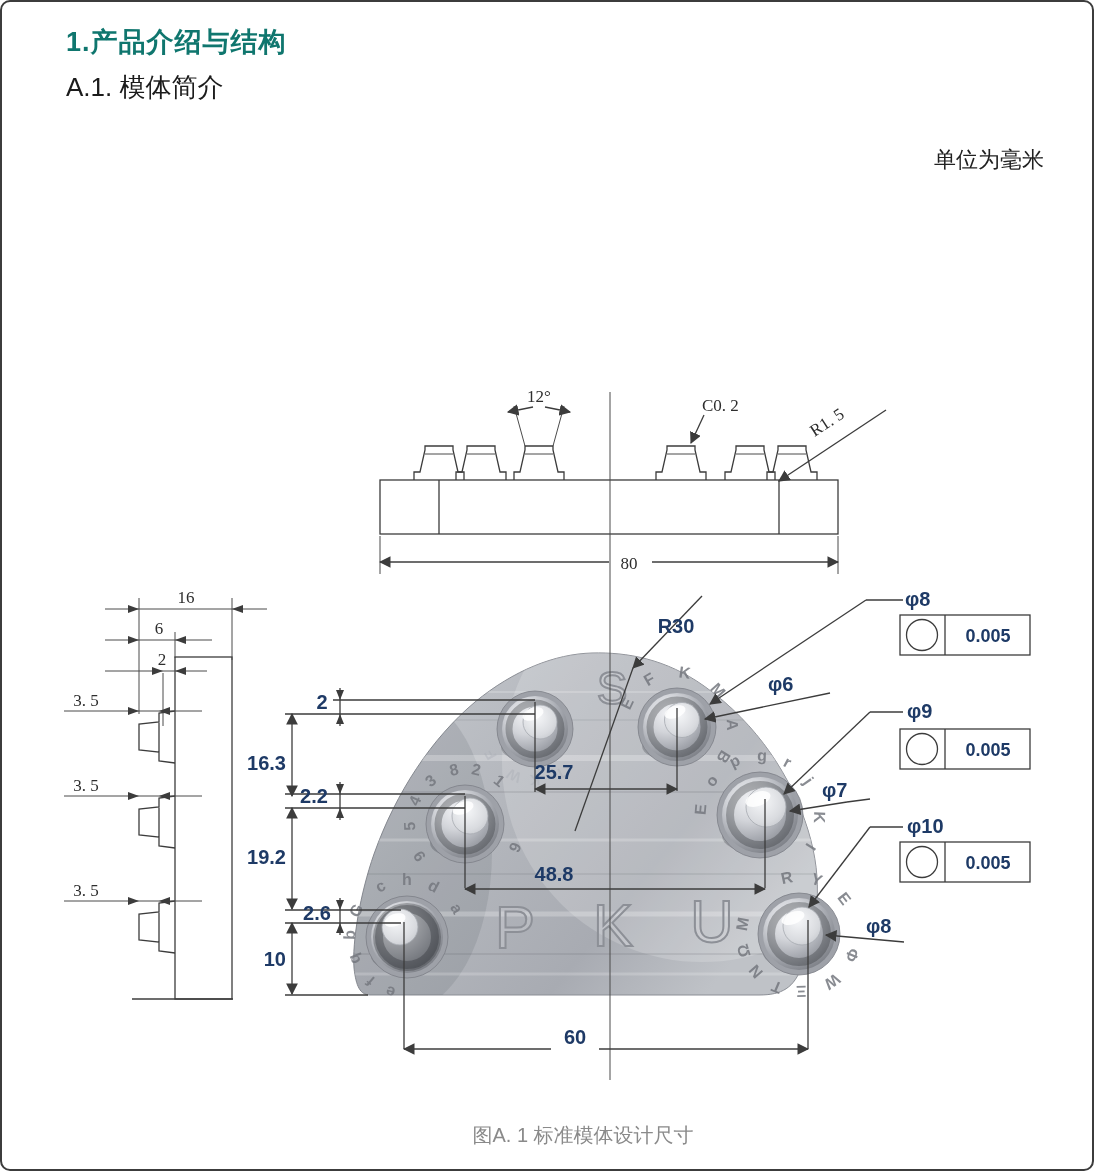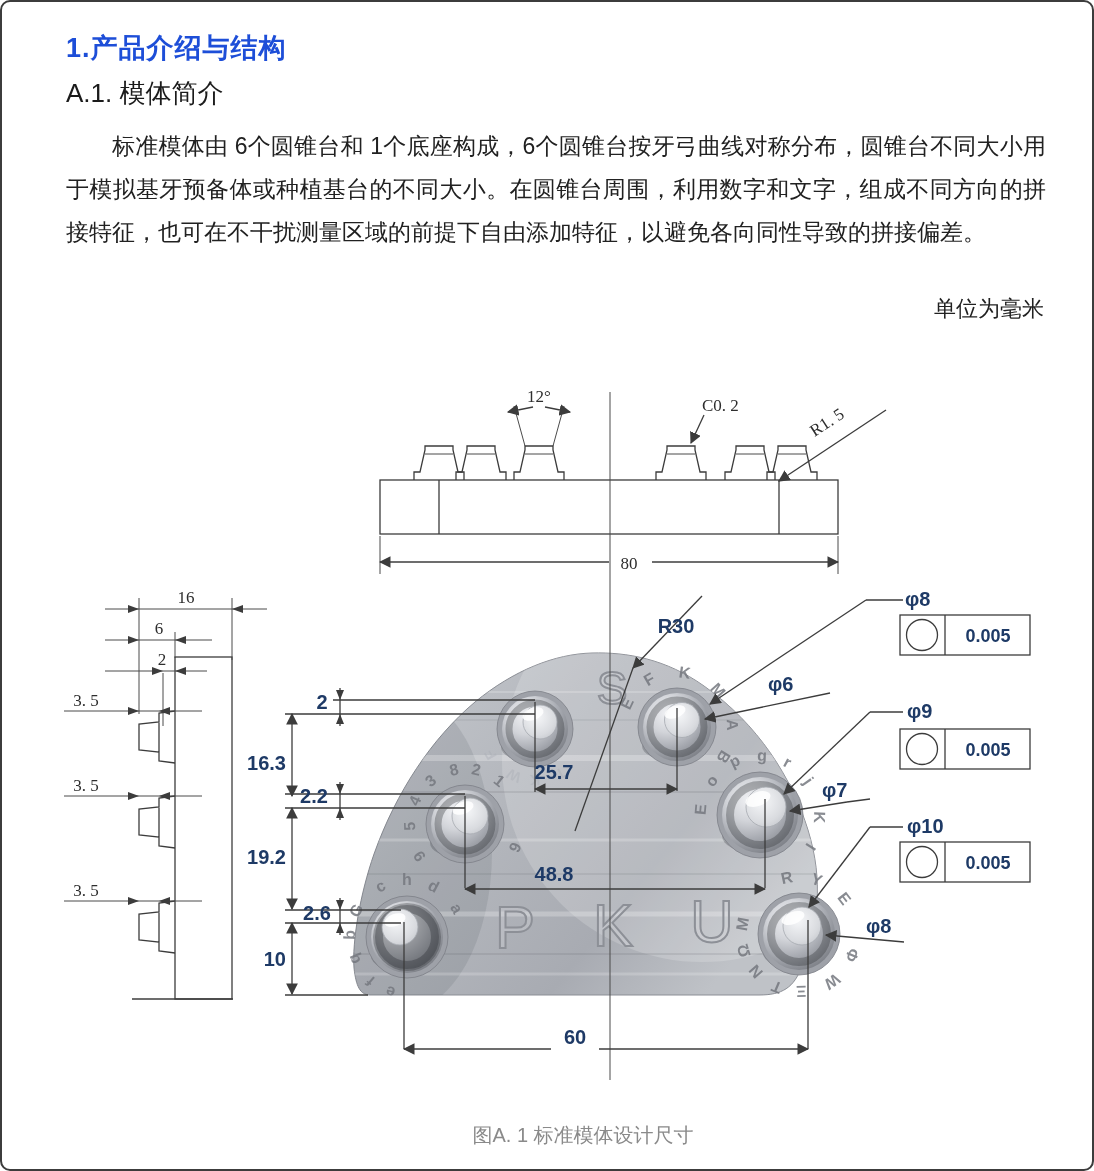--- a/index.html
+++ b/index.html
@@ -1,19 +1,19 @@
 <!DOCTYPE html>
 <html><head>
 <meta charset="utf-8">
 <style>
   html,body{margin:0;padding:0;background:#fff;}
   .page{width:1094px;height:1171px;border:2px solid #3c3c3c;border-radius:10px;box-sizing:border-box;
         background:#fff;position:relative;overflow:hidden;font-family:"Liberation Sans",sans-serif;}
   .content{position:relative;z-index:2;padding:16px 46px 0 64px;}
-  h1.sec{font-size:27px;font-weight:800;color:#1d4ed8;margin:12px 0 10px 0;letter-spacing:1px;}
+  h1.sec{font-size:27px;font-weight:800;color:#0f766e;margin:6px 0 10px 0;letter-spacing:1px;}
   h2.sub{font-size:26px;font-weight:400;color:#1b1b1b;margin:4px 0 14px 0;}
   p.body{font-size:23px;line-height:43px;color:#212121;text-align:justify;text-indent:2em;margin:0;}
   .units{font-size:22px;color:#212121;text-align:right;margin-top:40px;padding-right:2px;}
   .fig{position:absolute;left:0;top:0;z-index:1;}
   .caption{position:absolute;z-index:2;top:1120px;left:0;width:100%;text-align:center;
            font-size:20px;color:#8a8a8a;margin-left:36px;}
   
   .dl{stroke:#3c3c3c;stroke-width:1.3;fill:none;}
   .thin{stroke:#4b4b4b;stroke-width:1;fill:none;}
   .tri{fill:#3c3c3c;stroke:none;}
@@ -27,21 +27,20 @@
   .sE{font-size:46px;fill:rgba(222,224,228,.25);stroke:#8d9097;stroke-width:2;}
 </style>
 </head>
 <body>
 
 <div class="page">
 
   <div class="content">
     <h1 class="sec">1.产品介绍与结构</h1>
     <h2 class="sub">A.1. 模体简介</h2>
-    <p class="body">标准模体由 6个圆锥台和 1个底座构成，6个圆锥台按牙弓曲线对称分布，圆锥台不同大小用于模拟基牙预备体或种植基台的不同大小。在圆锥台周围，利用数字和文字，组成不同方向的拼接特征，也可在不干扰测量区域的前提下自由添加特征，以避免各向同性导致的拼接偏差。</p>
     <div class="units">单位为毫米</div>
   </div>
 
   <svg class="fig" width="1094" height="1171" viewBox="0 0 1094 1171">
     <defs>
       <marker id="arE" viewBox="0 0 10 10" refX="9" refY="5" markerWidth="9" markerHeight="9" orient="auto">
         <path d="M0,0 L10,5 L0,10 z" fill="#3c3c3c"></path>
       </marker>
       <marker id="arS" viewBox="0 0 10 10" refX="9" refY="5" markerWidth="9" markerHeight="9" orient="auto-start-reverse">
         <path d="M0,0 L10,5 L0,10 z" fill="#3c3c3c"></path>

